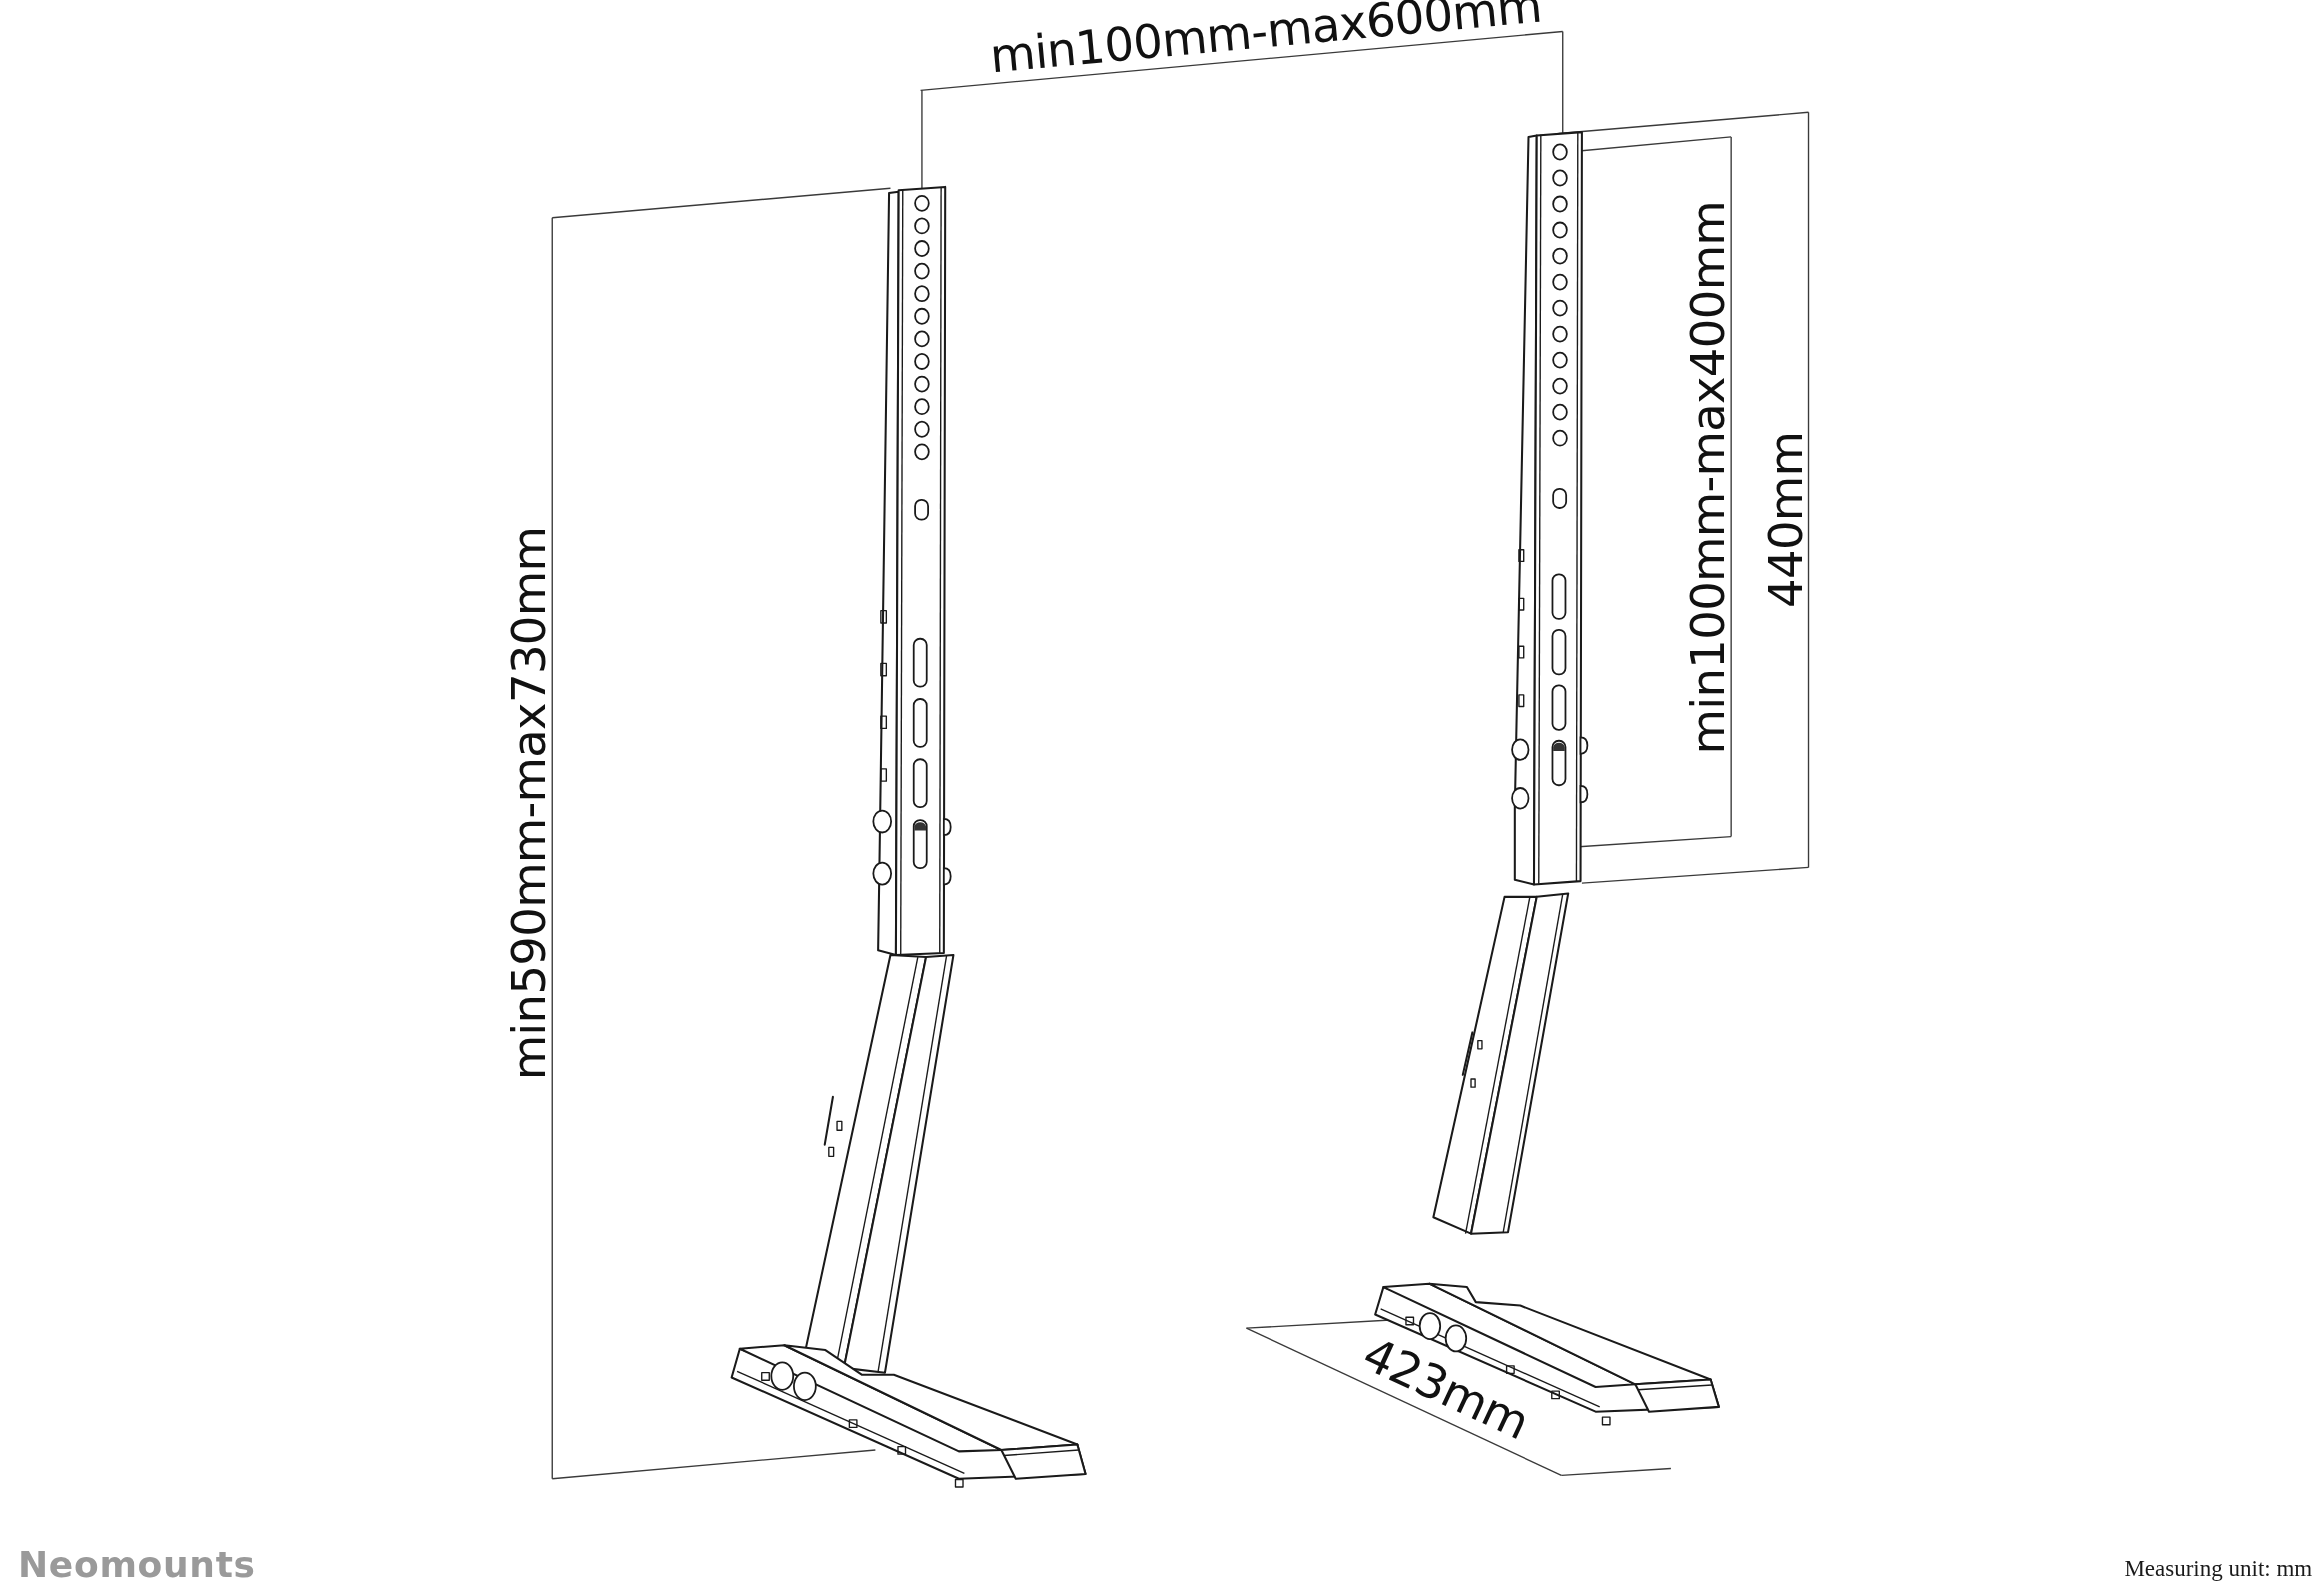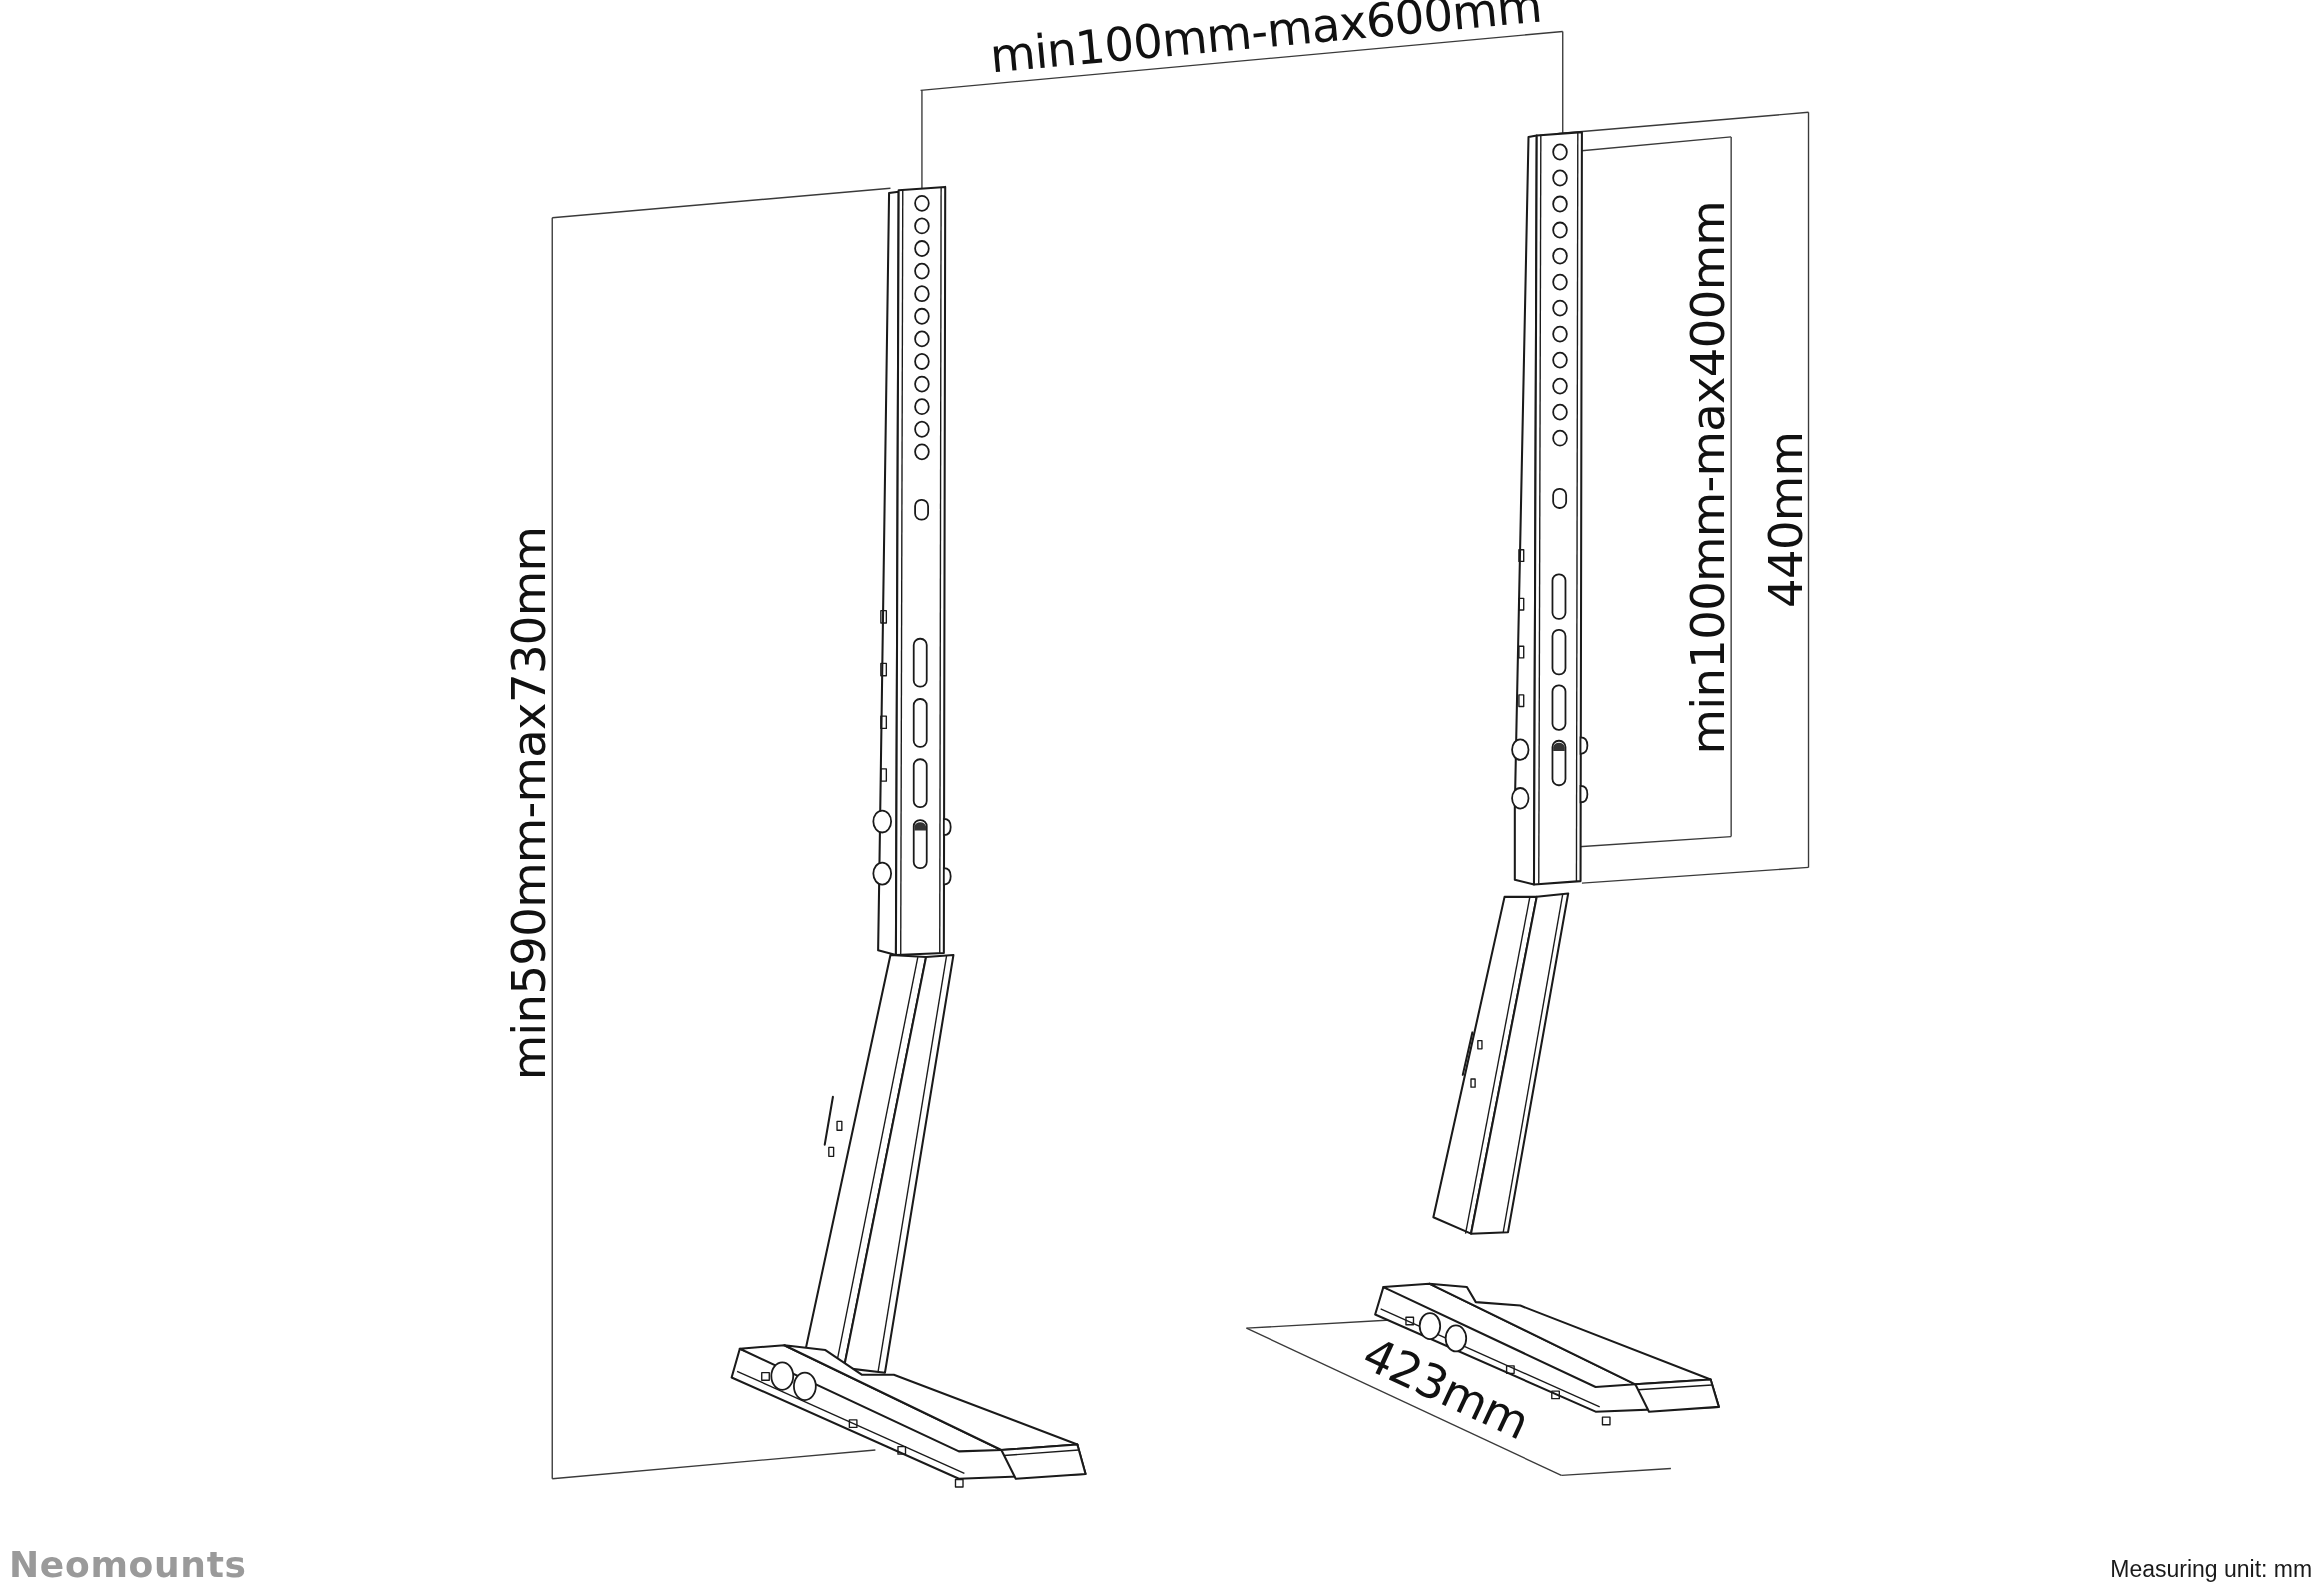--- a/index.html
+++ b/index.html
@@ -27,33 +27,33 @@
     .face { fill: #ffffff; stroke: #1a1a1a; stroke-width: 3; stroke-linejoin: round; }
     .hole { fill: #ffffff; stroke: #1a1a1a; stroke-width: 2.6; }
     .dim-text {
       font-family: "DejaVu Sans", sans-serif;
       font-size: 68px;
       fill: #111111;
       letter-spacing: -1px;
     }
     .brand {
       position: absolute;
-      left: 9px;
+      left: 18px;
       top: 1544px;
       font-family: "DejaVu Sans", sans-serif;
       font-weight: bold;
       font-size: 36px;
       color: #9a9a9a;
       letter-spacing: 0.7px;
     }
     .unit-note {
       position: absolute;
       right: 6.8px;
       top: 1556px;
-      font-family: Liberation Sans, sans-serif;
+      font-family: Liberation Serif, serif;
       font-size: 23px;
       color: #1a1a1a;
     }
   </style>
 </head>
 <body>
 
 <svg id="drawing" viewBox="0 0 3386 2321" xmlns="http://www.w3.org/2000/svg">
 
   <g>

